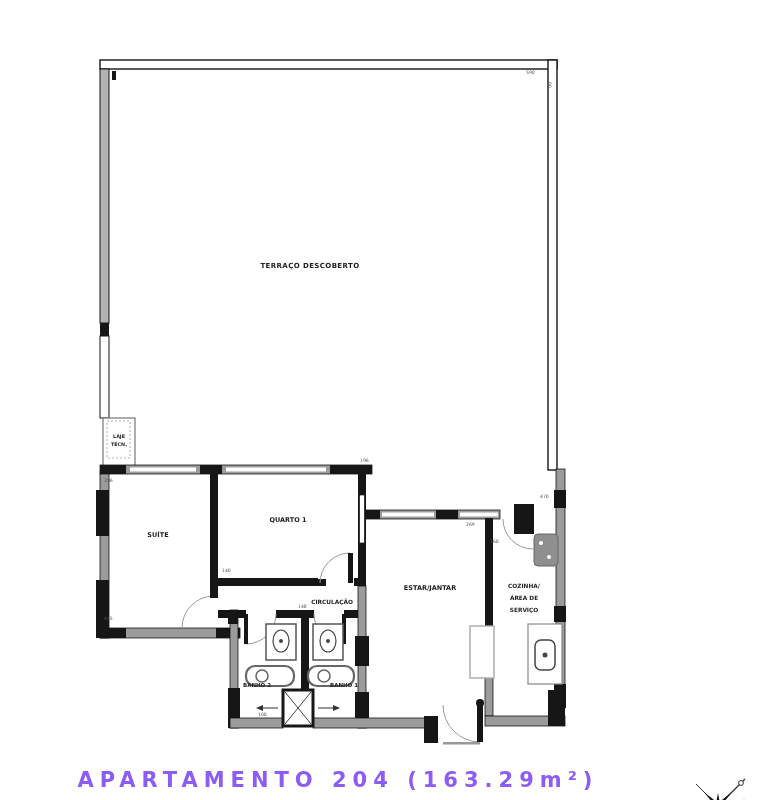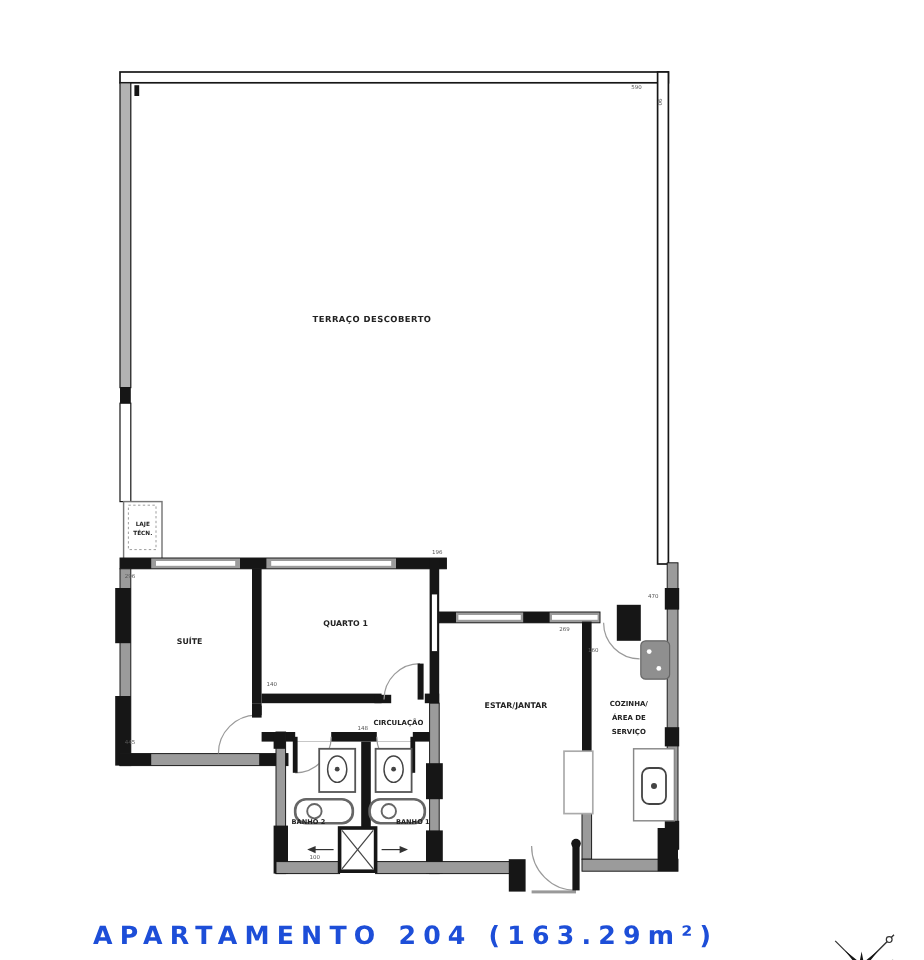--- a/index.html
+++ b/index.html
@@ -1,21 +1,21 @@
 <!DOCTYPE html>
 <html><head>
 <meta charset="utf-8">
 <style>
   html,body{margin:0;padding:0;background:#ffffff;}
   #stage{position:relative;width:770px;height:800px;background:#ffffff;overflow:hidden;
          font-family:"DejaVu Sans",sans-serif;margin-top:40px;}
   svg text{font-family:"DejaVu Sans",sans-serif;}
   .room-label{font-weight:bold;fill:#222222;}
   .dim-label{fill:#555555;font-size:4.6px;}
-  #title-block{position:absolute;left:0;top:728px;width:676px;text-align:center;color:#1d4ed8;}
+  #title-block{position:absolute;left:0;top:728px;width:676px;text-align:center;color:#8b5cf6;}
   #title-line1{font-size:21px;font-weight:bold;letter-spacing:6px;white-space:nowrap;}
   #title-line2{font-size:12px;font-weight:bold;letter-spacing:4px;margin-top:3px;}
 </style>
 </head>
 <body>
 
 <div id="stage">
 
   <svg width="770" height="800" viewBox="0 0 770 800">
 

